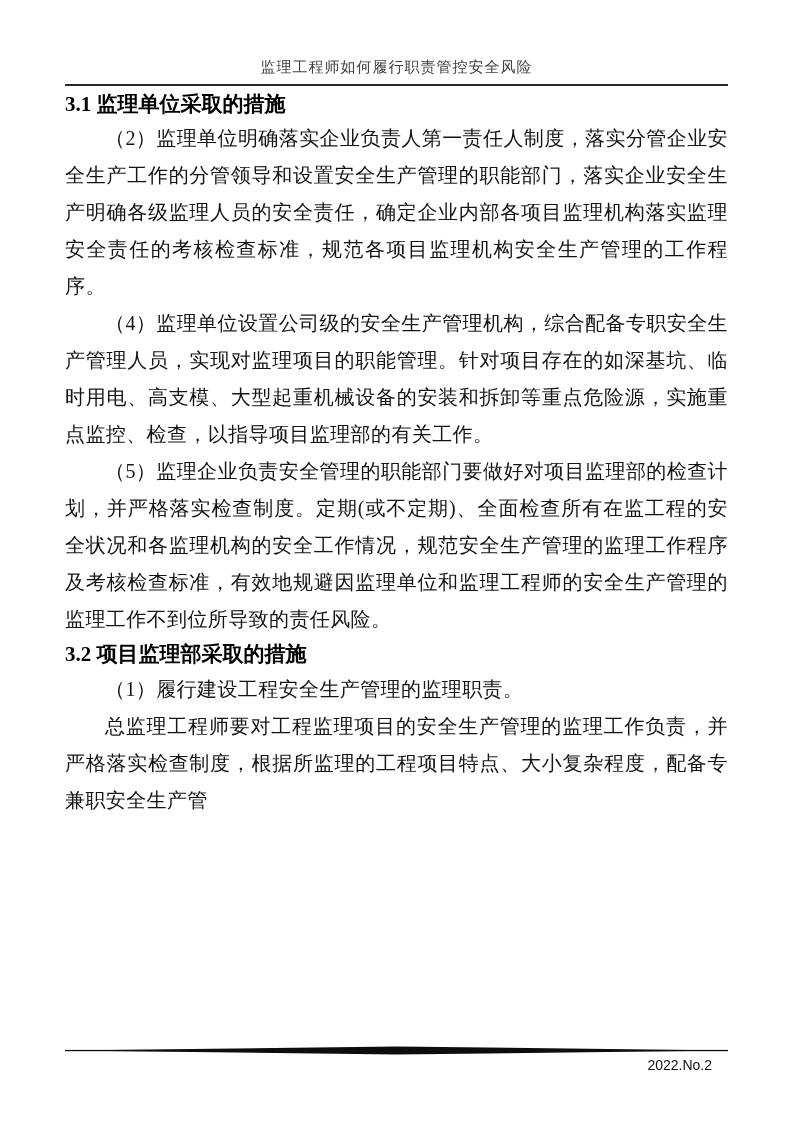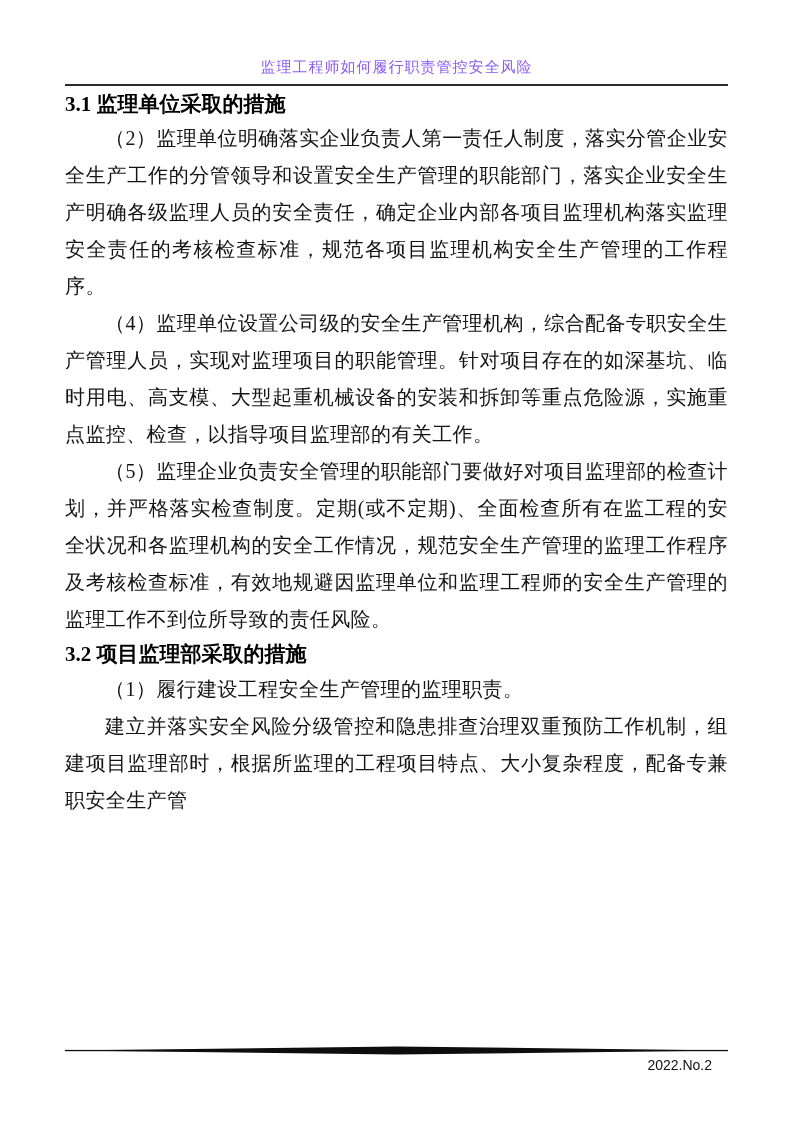--- a/index.html
+++ b/index.html
@@ -21,21 +21,21 @@
   .running-head-wrap {
     padding-top: 57px;
     padding-bottom: 7px;
     border-bottom: 2px solid #2a2a2a;
   }
   .running-head {
     text-align: center;
     font-size: 15px;
     line-height: 20px;
     letter-spacing: 1px;
-    color: #8b5cf6;
+    color: #404040;
   }
   .sec-heading {
     margin: 5px 0 2px 0;
     font-family: Liberation Serif, serif;
     font-weight: bold;
     font-size: 21px;
     line-height: 27px;
     color: #000000;
   }
   .sec-heading.second {
@@ -95,21 +95,21 @@
 
   <h2 class="sec-heading">3.1 监理单位采取的措施</h2>
 
   <p class="body-para">（2）监理单位明确落实企业负责人第一责任人制度，落实分管企业安全生产工作的分管领导和设置安全生产管理的职能部门，落实企业安全生产明确各级监理人员的安全责任，确定企业内部各项目监理机构落实监理安全责任的考核检查标准，规范各项目监理机构安全生产管理的工作程序。</p>
   <p class="body-para">（4）监理单位设置公司级的安全生产管理机构，综合配备专职安全生产管理人员，实现对监理项目的职能管理。针对项目存在的如深基坑、临时用电、高支模、大型起重机械设备的安装和拆卸等重点危险源，实施重点监控、检查，以指导项目监理部的有关工作。</p>
   <p class="body-para">（5）监理企业负责安全管理的职能部门要做好对项目监理部的检查计划，并严格落实检查制度。定期(或不定期)、全面检查所有在监工程的安全状况和各监理机构的安全工作情况，规范安全生产管理的监理工作程序及考核检查标准，有效地规避因监理单位和监理工程师的安全生产管理的监理工作不到位所导致的责任风险。</p>
 
   <h2 class="sec-heading second">3.2 项目监理部采取的措施</h2>
 
   <p class="body-para">（1）履行建设工程安全生产管理的监理职责。</p>
-  <p class="body-para">建立并落实安全风险分级管控和隐患排查治理双重预防工作机制，组建项目监理部时，根据所监理的工程项目特点、大小复杂程度，配备专兼职安全生产管</p>
+  <p class="body-para">总监理工程师要对工程监理项目的安全生产管理的监理工作负责，并严格落实检查制度，根据所监理的工程项目特点、大小复杂程度，配备专兼职安全生产管</p>
 
   <div class="footer">
     <svg class="footer-rule" viewBox="0 0 663 9" preserveAspectRatio="none">
       <rect x="0" y="3.9" width="663" height="1.3" fill="#0d0d0d"></rect>
       <polygon points="0,4.5 331.5,0.5 663,4.5 331.5,8.5" fill="#0d0d0d"></polygon>
     </svg>
     <div class="footer-row">
       <span class="issue">2022.No.2</span>
     </div>
   </div>

